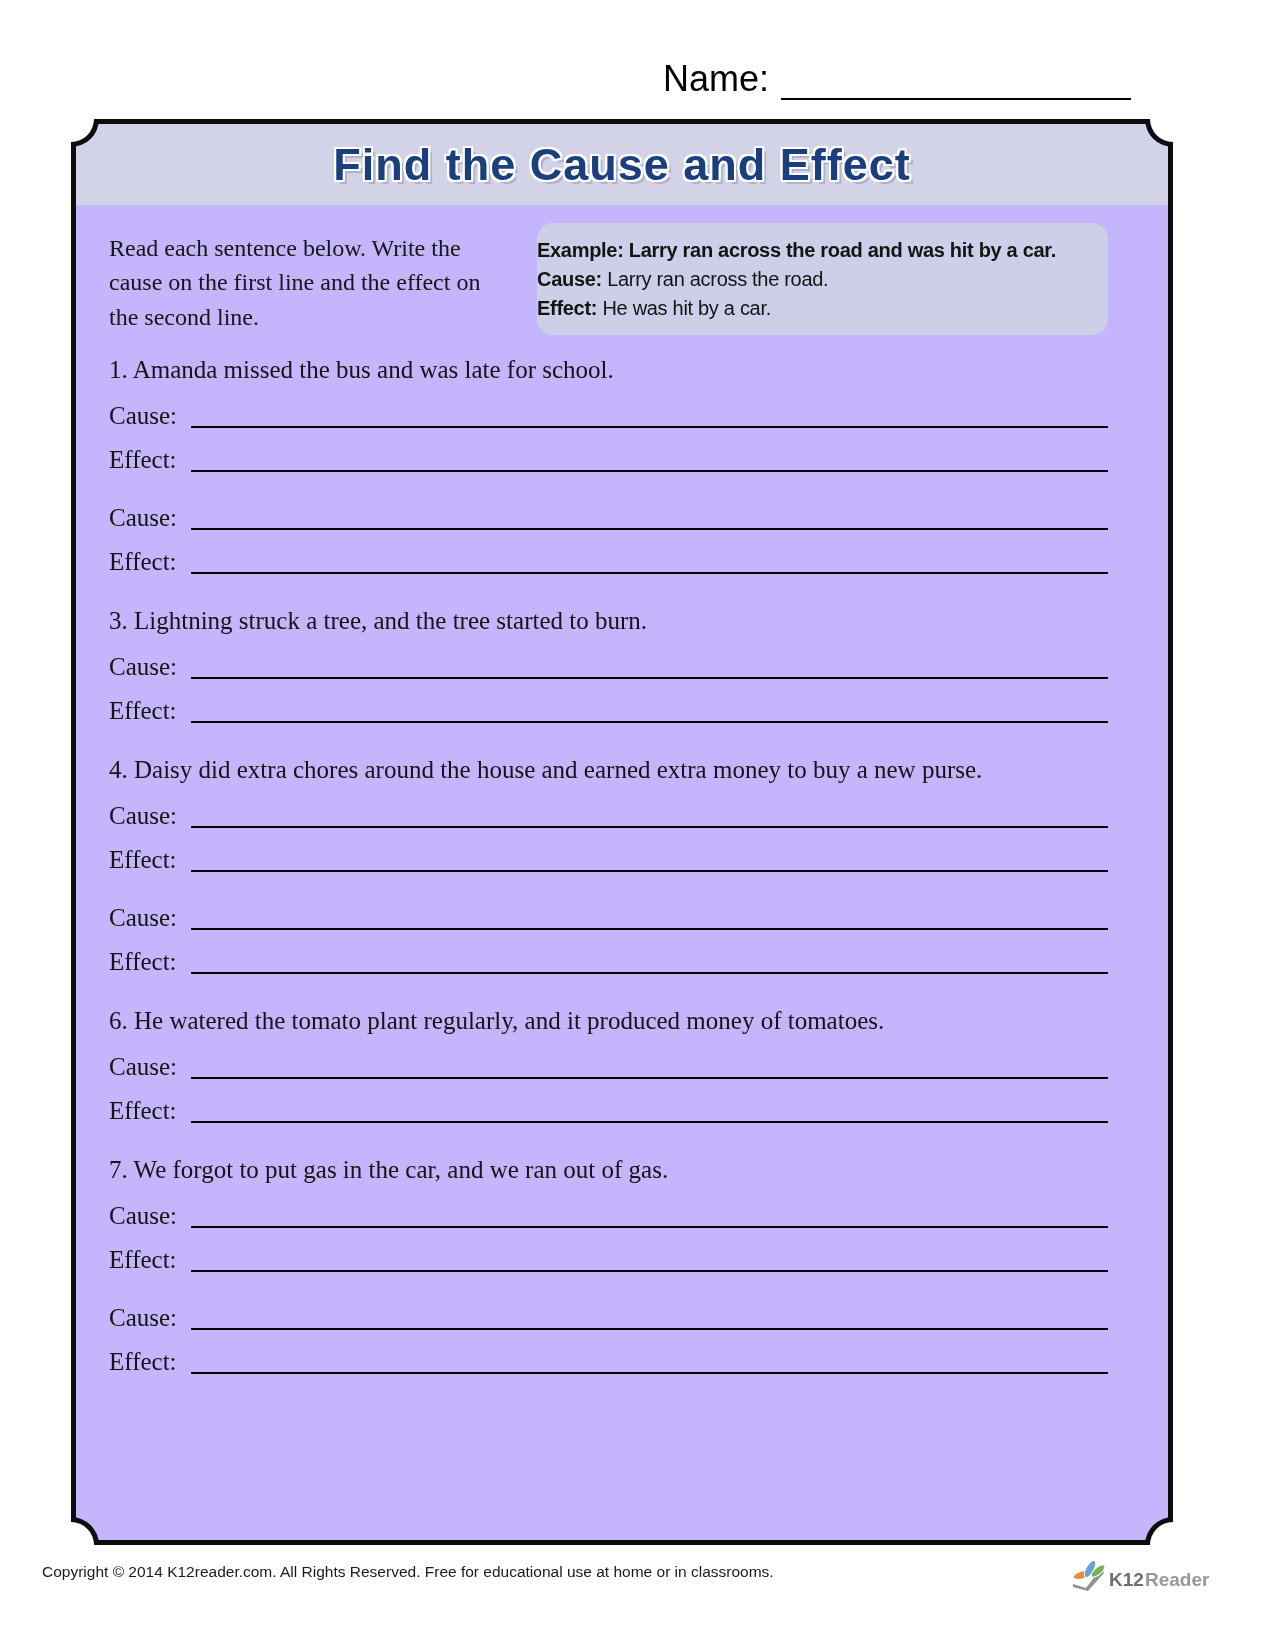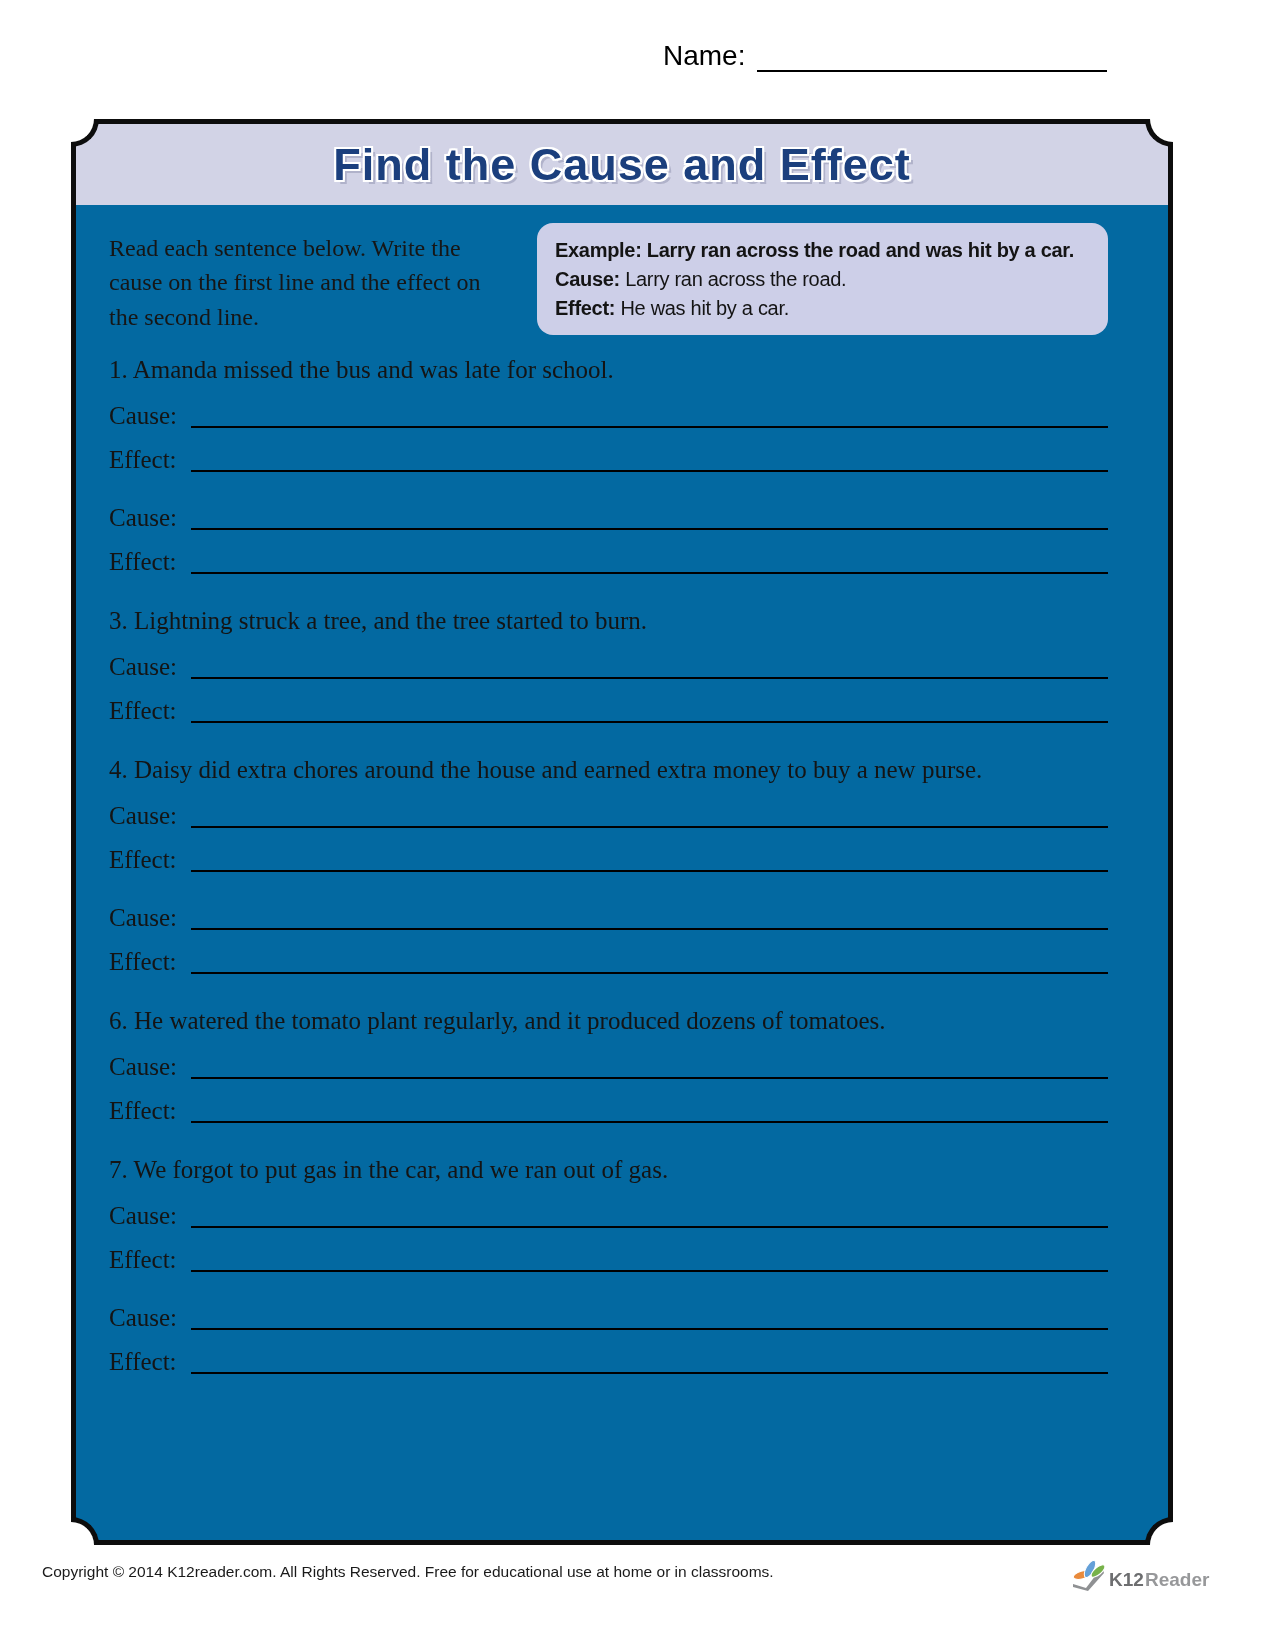--- a/index.html
+++ b/index.html
@@ -8,28 +8,28 @@
     --title:#1b3f7d;
     --ink:#0d0d0d;
   }
   html,body{margin:0;padding:0;}
   body{
     width:1275px;height:1651px;position:relative;background:#ffffff;
     font-family:"Liberation Serif", serif;color:#111;overflow:hidden;
   }
   
   .name-row{
-    position:absolute;left:663px;top:40px;display:flex;align-items:flex-end;
-    font-family:"Liberation Sans", sans-serif;font-size:28px;color:#000;
+    position:absolute;left:663px;top:58px;display:flex;align-items:flex-end;
+    font-family:"Liberation Sans", sans-serif;font-size:36px;color:#000;
   }
   .name-line{width:350px;border-bottom:2px solid #000;margin-left:12px;height:30px;}
   
   .sheet{
     position:absolute;left:71px;top:119px;width:1102px;height:1426px;
-    border:5px solid var(--ink);box-sizing:border-box;background:#0369a1;
+    border:5px solid var(--ink);box-sizing:border-box;background:#c4b5fd;
   }
   .notch{position:absolute;width:28px;height:28px;background:#fff;box-sizing:border-box;z-index:5;}
   .notch.tl{top:-5px;left:-5px;border-right:5px solid var(--ink);border-bottom:5px solid var(--ink);border-bottom-right-radius:100% 100%;}
   .notch.tr{top:-5px;right:-5px;border-left:5px solid var(--ink);border-bottom:5px solid var(--ink);border-bottom-left-radius:100% 100%;}
   .notch.bl{bottom:-5px;left:-5px;border-right:5px solid var(--ink);border-top:5px solid var(--ink);border-top-right-radius:100% 100%;}
   .notch.br{bottom:-5px;right:-5px;border-left:5px solid var(--ink);border-top:5px solid var(--ink);border-top-left-radius:100% 100%;}
   
   .band{
     position:absolute;top:0;left:0;right:0;height:81px;background:var(--band);
     display:flex;align-items:center;justify-content:center;z-index:1;
@@ -46,21 +46,21 @@
   .content{
     position:absolute;top:81px;left:0;right:0;bottom:0;
     padding:18px 60px 0 33px;box-sizing:border-box;z-index:2;
   }
   .intro{display:flex;align-items:flex-end;margin-bottom:18px;min-height:105px;}
   .instructions{
     width:400px;flex:none;font-size:24px;line-height:1.45;color:#161616;padding-top:4px;
   }
   .example-box{
     margin-left:28px;width:580px;box-sizing:border-box;background:var(--example-bg);
-    border-radius:16px;padding:13px 18px 12px 18px;
+    border-radius:16px;padding:13px 18px 12px 0;
     font-family:"Liberation Sans", sans-serif;font-size:20px;line-height:29px;
     letter-spacing:-0.3px;color:#141414;
   }
   .example-box .bold{font-weight:bold;}
   
   .item{margin-bottom:27px;}
   .sentence{font-size:25px;line-height:33px;margin-bottom:14px;color:#141414;}
   .field-row{display:flex;height:31px;margin-bottom:13px;}
   .field-label{font-size:25px;line-height:31px;width:76px;flex:none;color:#141414;}
   .write-line{flex:1;border-bottom:2px solid #000;margin-left:6px;margin-bottom:3px;}
@@ -164,21 +164,21 @@
     <div class="field-row">
       <span class="field-label">Effect:</span>
       <span class="write-line"></span>
     </div>
   </div>
 
   <div class="item">
     <div class="sentence">
       <span>6.</span>
       <span> </span>
-      <span>He watered the tomato plant regularly, and it produced dozens of tomatoes.</span>
+      <span>He watered the tomato plant regularly, and it produced money of tomatoes.</span>
     </div>
     <div class="field-row">
       <span class="field-label">Cause:</span>
       <span class="write-line"></span>
     </div>
     <div class="field-row">
       <span class="field-label">Effect:</span>
       <span class="write-line"></span>
     </div>
   </div>

